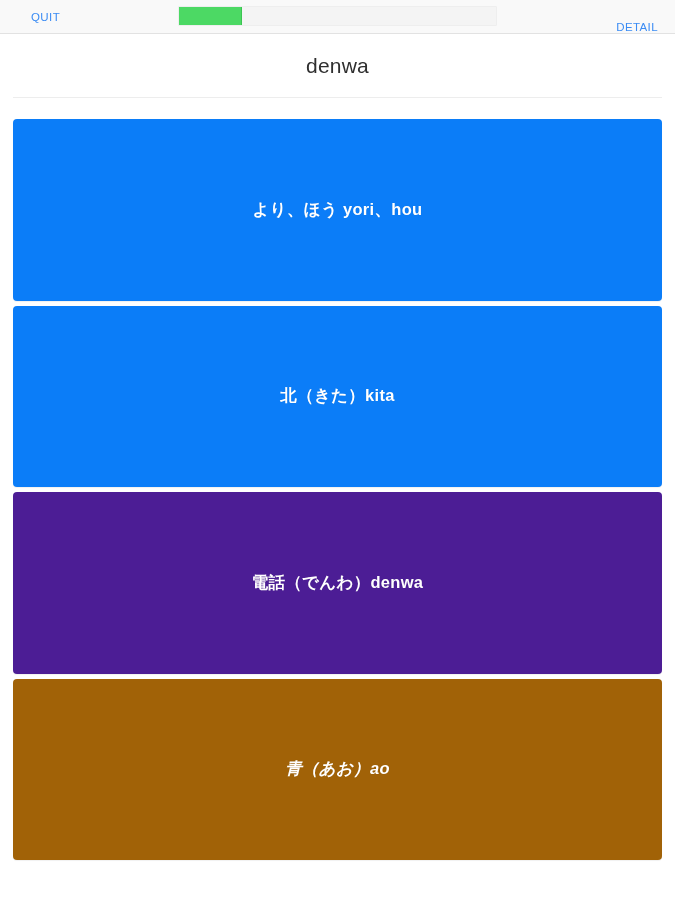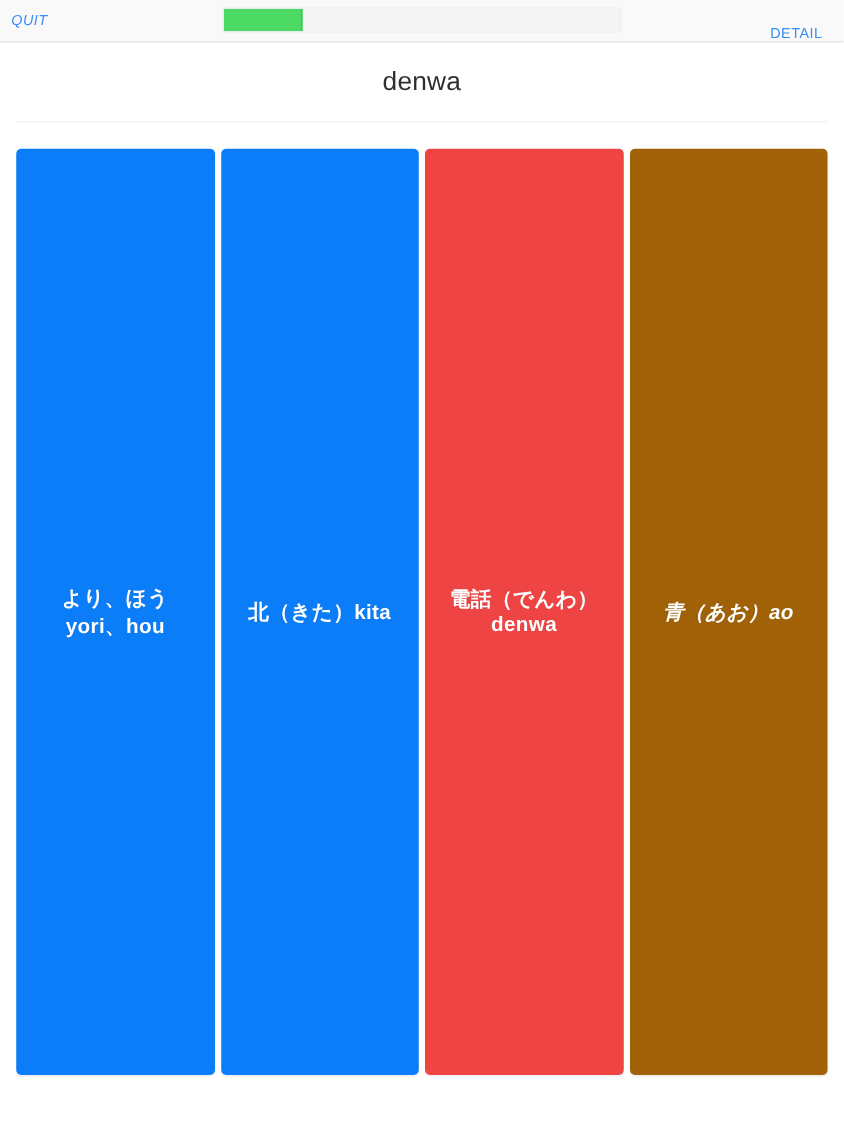--- a/index.html
+++ b/index.html
@@ -36,21 +36,21 @@
     font-size: 11.5px;
     letter-spacing: 0.4px;
     color: #3b8cf4;
     background: none;
     border: none;
     cursor: pointer;
     font-family: "Liberation Sans", "DejaVu Sans", sans-serif;
     padding: 0;
   }
 
-  .quit-btn { position: absolute; left: 9px; top: 11px; font-style: italic; }
+  .quit-btn { position: absolute; left: 31px; top: 11px; }
   .detail-btn { position: absolute; right: 17px; top: 21px; }
 
   .progress-track {
     position: absolute;
     left: 178px;
     top: 6px;
     width: 319px;
     height: 20px;
     background: #f4f4f4;
     border: 1px solid #eeeeee;
@@ -85,20 +85,21 @@
     margin: 0 13px;
     background: #ededed;
     flex: 0 0 1px;
   }
 
   
   .choices {
     flex: 1 1 auto;
     padding: 21px 13px 40px 13px;
     display: flex;
+    flex-direction: column;
     gap: 5px;
     background: #ffffff;
   }
 
   .choice {
     flex: 1 1 0;
     border-radius: 4px;
     display: flex;
     align-items: center;
     justify-content: center;
@@ -142,21 +143,21 @@
 
   <div class="divider"></div>
 
   <div class="choices">
     <div class="choice c-blue" style="background: rgb(11, 125, 248);">
       <span class="choice-label">より、ほう yori、hou</span>
     </div>
     <div class="choice c-blue" style="background: rgb(11, 125, 248);">
       <span class="choice-label">北（きた）kita</span>
     </div>
-    <div class="choice c-red" style="background: #ef4444;">
+    <div class="choice c-red" style="background: #4c1d95;">
       <span class="choice-label">電話（でんわ）denwa</span>
     </div>
     <div class="choice c-green" style="background: #a16207; font-style: italic;">
       <span class="choice-label">青（あお）ao</span>
     </div>
   </div>
 
 </div>
 
 </body></html>

